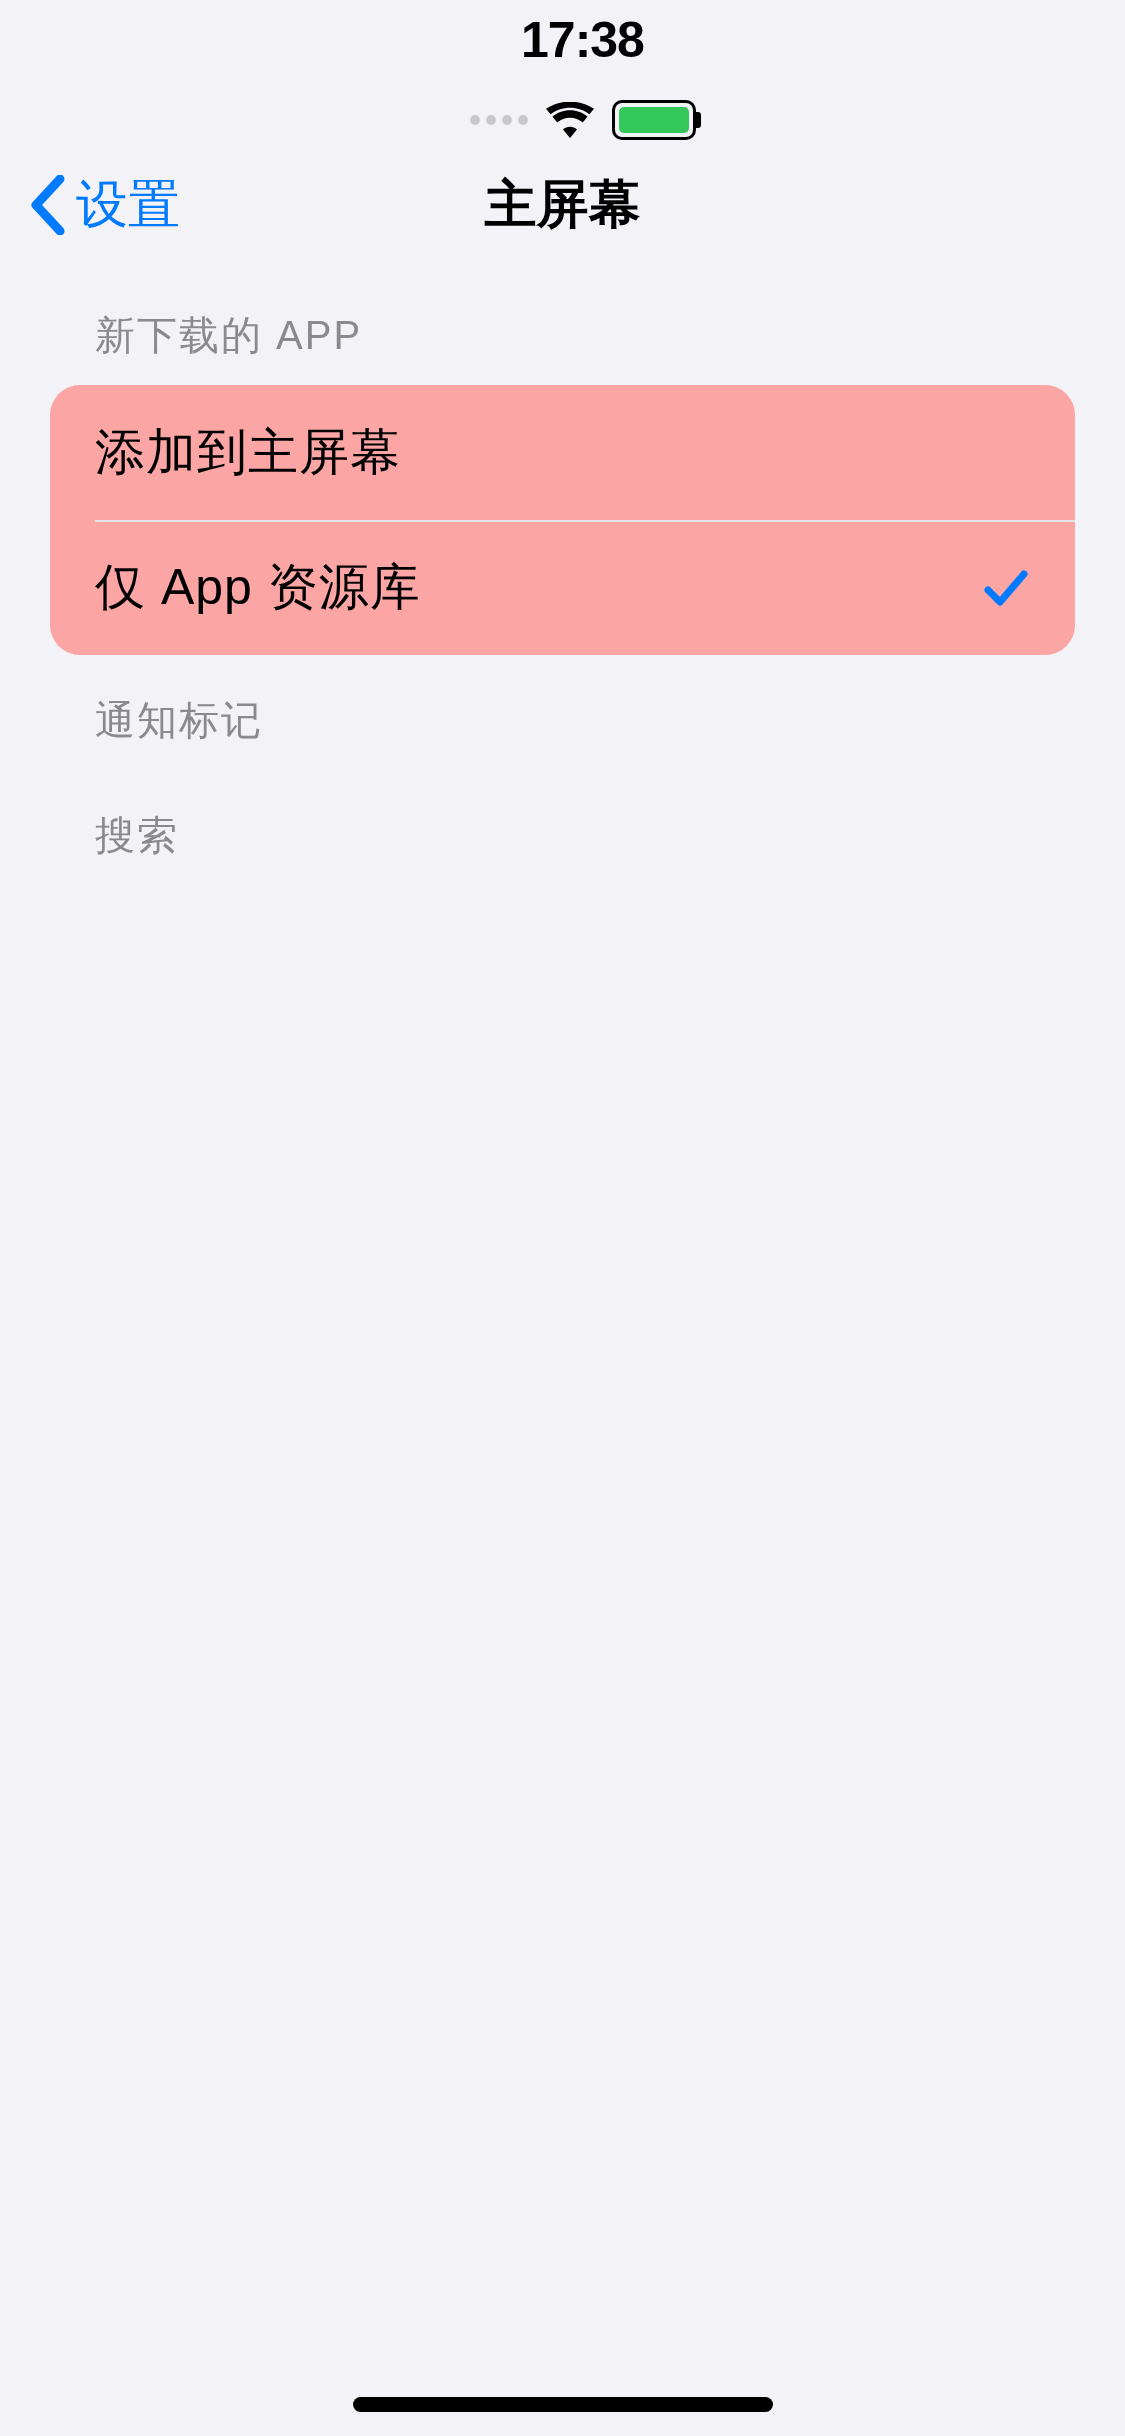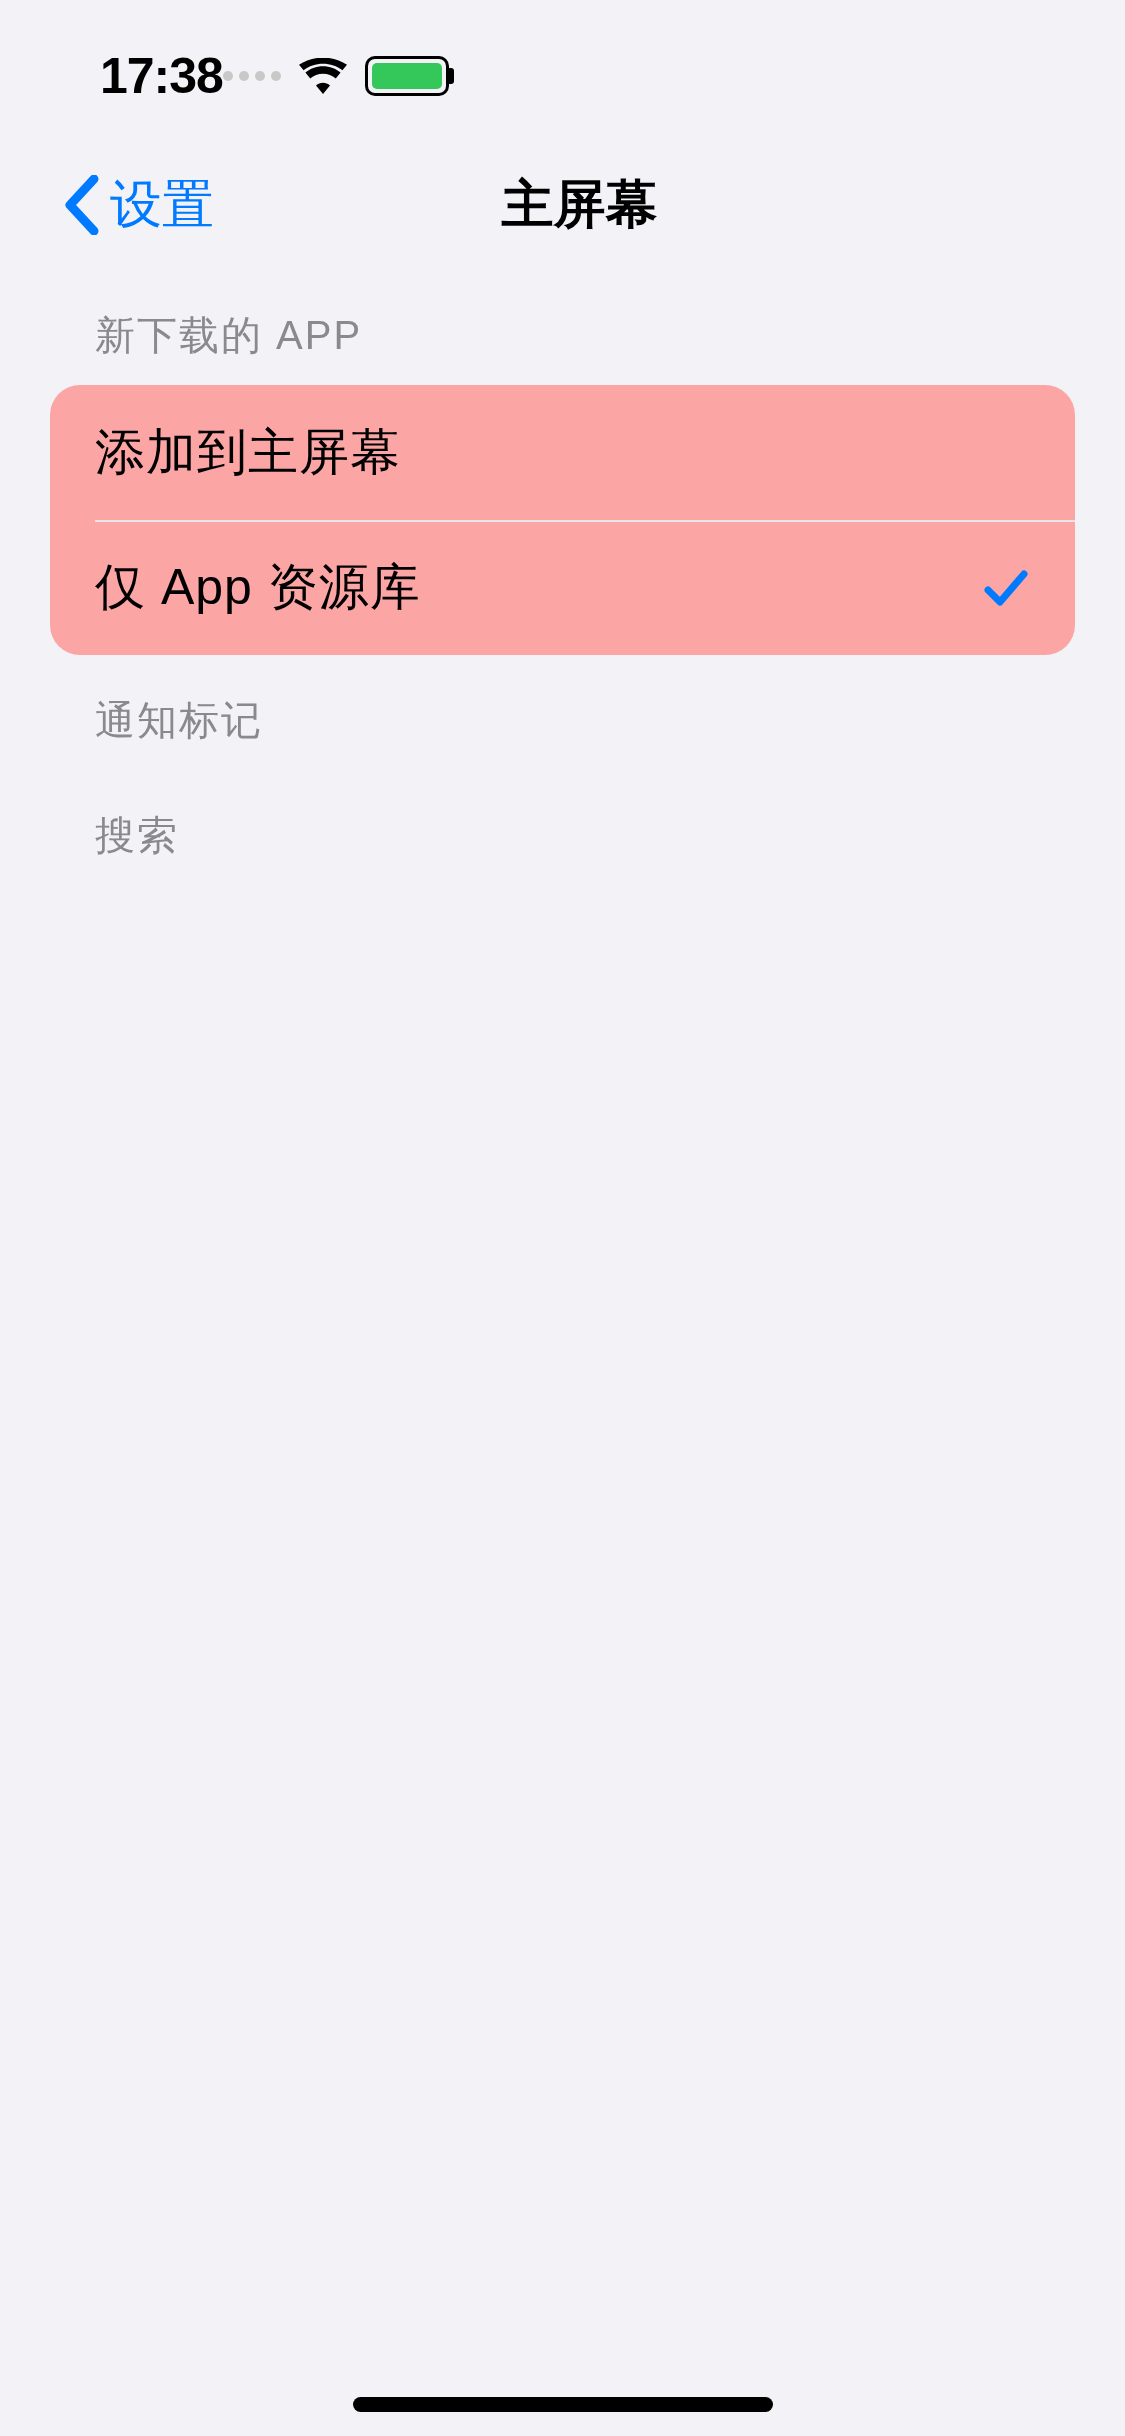--- a/index.html
+++ b/index.html
@@ -7,22 +7,24 @@
       width: 1125px;
       height: 2436px;
       background: #f2f2f7;
       font-family: -apple-system, "Helvetica Neue", "PingFang SC", sans-serif;
       position: relative;
       overflow: hidden;
     }
     .status-bar {
       height: 140px;
       display: flex;
+      justify-content: space-between;
       align-items: center;
       padding: 11px 60px 0 100px;
+      flex-direction: column;
     }
     .status-time {
       font-size: 50px;
       font-weight: 600;
       letter-spacing: -1px;
     }
     .status-right {
       display: flex;
       align-items: center;
       gap: 18px;
@@ -53,21 +55,20 @@
     .battery-fill {
       width: 100%; height: 100%;
       background: #34c759;
       border-radius: 5px;
     }
     .nav-bar {
       height: 130px;
       position: relative;
       display: flex;
       align-items: center;
-      margin-left: 34px;
     }
     .nav-back {
       position: absolute;
       left: 30px;
       display: flex;
       align-items: center;
       gap: 10px;
       color: #007aff;
       font-size: 52px;
     }

